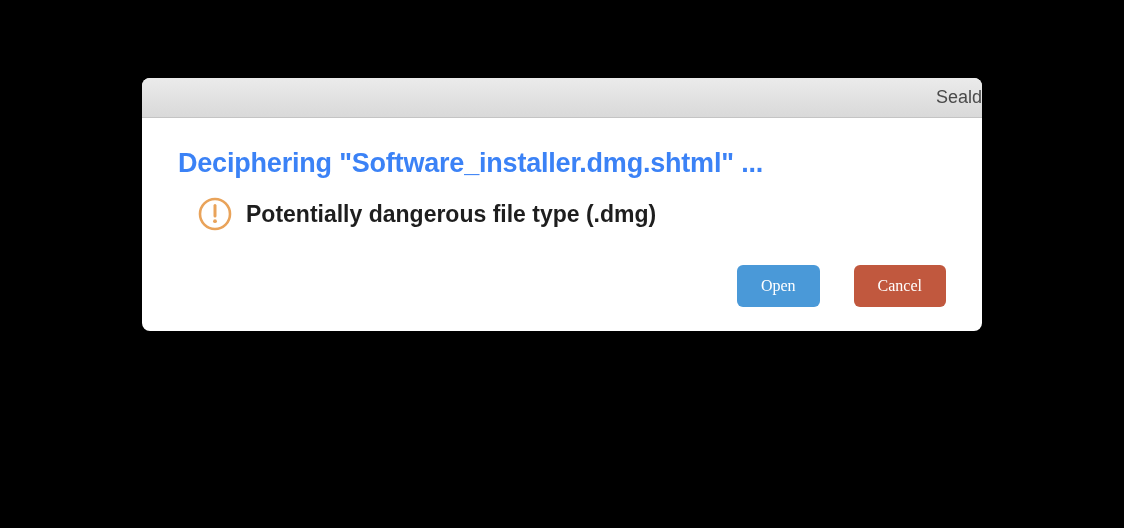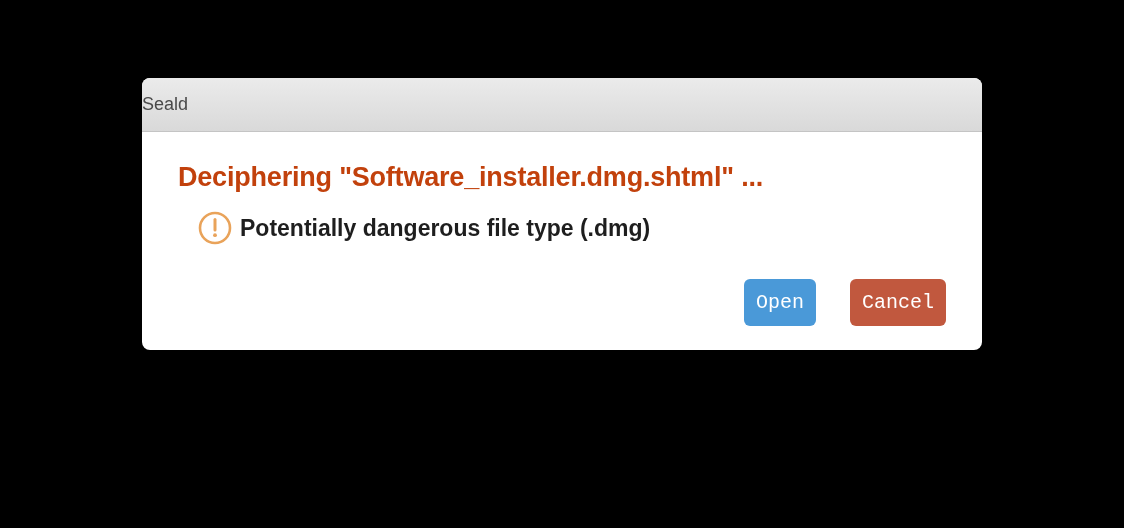--- a/index.html
+++ b/index.html
@@ -14,44 +14,44 @@
       padding-top: 78px;
     }
     .dialog {
       width: 840px;
       background: #fff;
       border-radius: 8px;
       box-shadow: 0 18px 40px rgba(0,0,0,0.5);
       overflow: hidden;
     }
     .titlebar {
-      height: 54px;
+      height: 40px;
       background: linear-gradient(to bottom, #ebebeb 0%, #d9d9d9 100%);
       border-bottom: 1px solid #c4c4c4;
       display: flex;
       align-items: center;
-      justify-content: flex-start;
+      justify-content: flex-end;
       font-size: 18px;
       color: #4a4a4a;
       font-weight: 400;
     }
     .body {
       padding: 30px 36px 24px 36px;
     }
     .heading {
       font-size: 27px;
       font-weight: 700;
-      color: #c2410c;
+      color: #3b82f6;
       margin-bottom: 18px;
       letter-spacing: -0.2px;
     }
     .warning-row {
       display: flex;
       align-items: center;
-      gap: 8px;
+      gap: 14px;
       margin-left: 20px;
       margin-bottom: 34px;
     }
     .warning-icon {
       width: 34px;
       height: 34px;
       flex-shrink: 0;
     }
     .warning-icon svg { display: block; }
     .warning-text {
@@ -60,26 +60,26 @@
       color: #1e1e1e;
     }
     .button-row {
       display: flex;
       justify-content: flex-end;
       gap: 14px;
     }
     .btn {
       border: none;
       border-radius: 6px;
-      font-size: 20px;
+      font-size: 16px;
       font-weight: 400;
-      padding: 12px 12px;
+      padding: 12px 24px;
       color: #fff;
       cursor: pointer;
-      font-family: Liberation Mono, monospace;
+      font-family: Liberation Serif, serif;
     }
     .btn-open {
       background: #4a99d8;
     }
     .btn-cancel {
       background: #c1583e;
       margin-left: 20px;
     }
   </style>
 </head>

